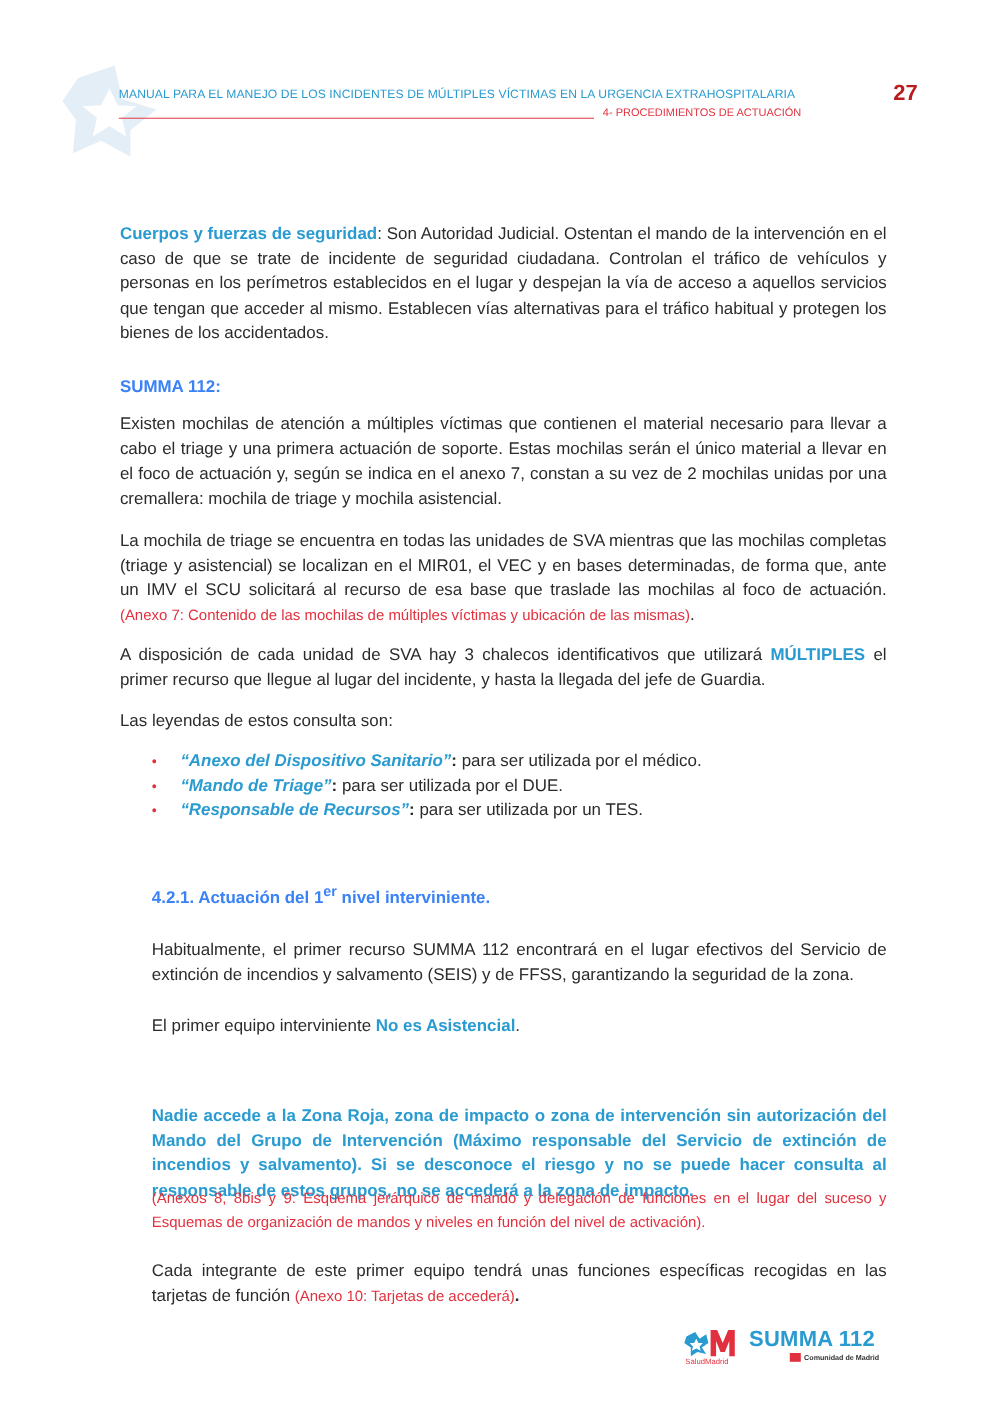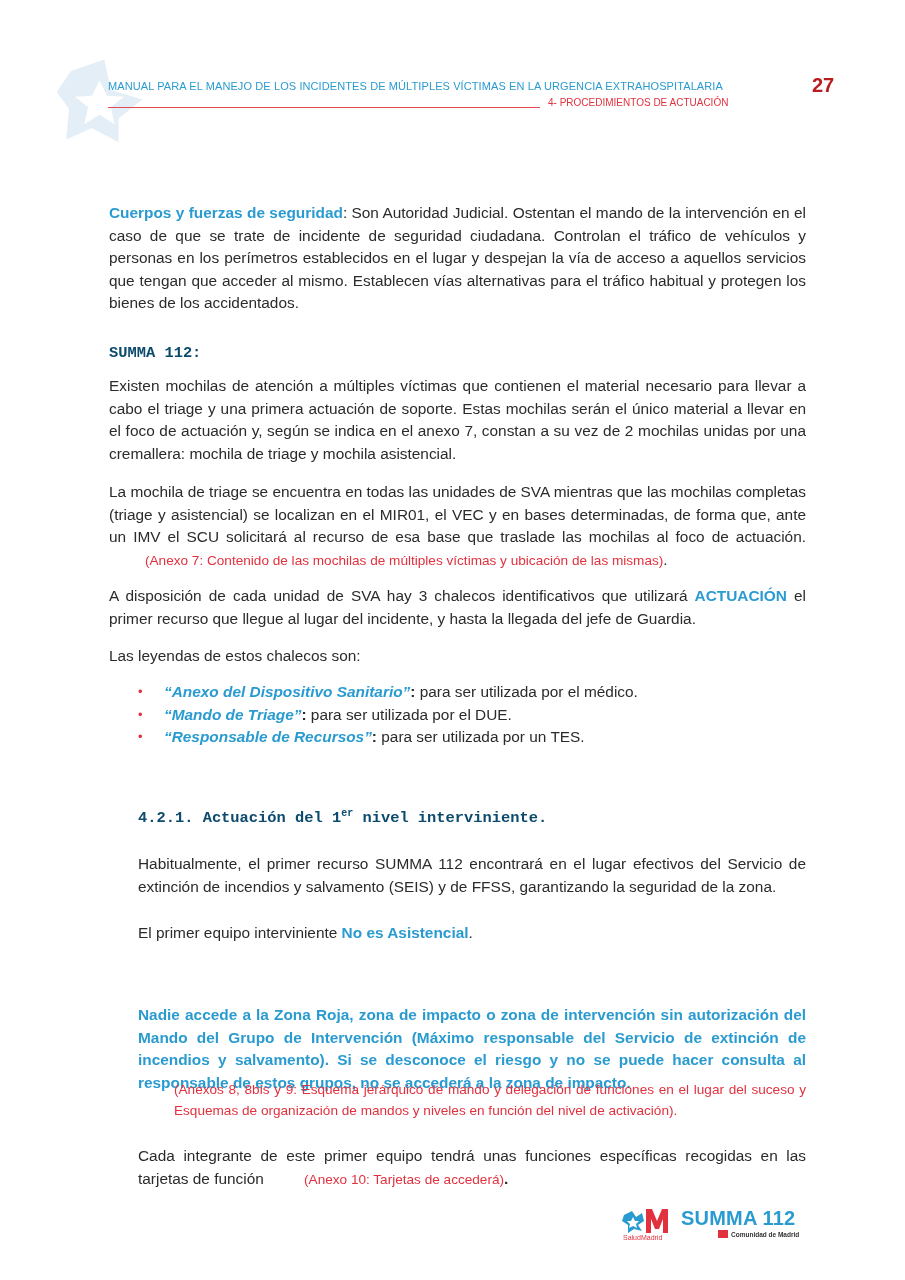--- a/index.html
+++ b/index.html
@@ -9,36 +9,36 @@
   }
   .watermark { position: absolute; left: 52px; top: 52px; width: 95px; height: 95px; }
   .hdr-title {
     position: absolute; left: 108px; top: 80px; font-size: 11px; color: #2a9bd0; letter-spacing: 0.1px; white-space: nowrap;
   }
   .hdr-page { position: absolute; left: 780px; top: 74px; font-size: 20px; font-weight: bold; color: #b91c1c; margin-left: 32px; }
   .hdr-line { position: absolute; left: 108px; top: 107px; width: 432px; height: 1px; background: #e24a55; }
   .hdr-sub { position: absolute; left: 548px; top: 97px; font-size: 10px; color: #e2313e; white-space: nowrap; }
   p { margin: 0; text-align: justify; }
   .blue { color: #2a9bd0; font-weight: bold; }
-  .red { color: #e2313e; font-size: 13.6px; margin-left: 36px; }
-  .h-blue { color: #0c4a6e; font-weight: bold; font-size: 15.4px; font-family: Liberation Mono, monospace; }
+  .red { color: #e2313e; font-size: 13.6px; }
+  .h-blue { color: #3b82f6; font-weight: bold; font-size: 15.4px; }
 
   .block { position: absolute; left: 109px; width: 697px; font-size: 15.4px; line-height: 22.6px; }
   .indent { left: 138px; width: 668px; }
 
   ul.bullets { list-style: none; margin: 0; padding: 0; }
   ul.bullets li { position: relative; padding-left: 26px; line-height: 22.6px; }
   ul.bullets li .dot { position: absolute; left: 0; top: 0; color: #e2313e; font-size: 13px; }
   .itblue { color: #2a9bd0; font-weight: bold; font-style: italic; }
 
   .footer-logo { position: absolute; left: 622px; top: 1205px; width: 56px; height: 36px; }
   .footer-summa { position: absolute; left: 681px; top: 1207px; font-size: 20px; font-weight: bold; color: #2a9bd0; letter-spacing: 0.2px; }
   .footer-cm { position: absolute; left: 718px; top: 1230px; font-size: 6.5px; font-weight: bold; color: #333; display: flex; align-items: center; gap: 3px; }
   .cm-flag { width: 10px; height: 8px; background: #e2313e; display: inline-block; }
-  sup { font-size: 10px; line-height: 0; }
+  sup { font-size: 13px; line-height: 0; }
 </style>
 </head>
 <body>
 
 <svg class="watermark" viewBox="0 0 100 100">
   <g fill="#e3eef7">
     <polygon points="20,20 55,8 62,40 95,50 70,70 70,95 42,80 15,92 18,60 5,42"></polygon>
   </g>
   <polygon points="50,30 58,46 76,47 62,58 66,76 50,66 34,76 38,58 24,47 42,46" fill="#ffffff"></polygon>
 </svg>
@@ -57,25 +57,25 @@
 
 <div class="block" style="top:375px;">
   <p>Existen mochilas de atención a múltiples víctimas que contienen el material necesario para llevar a cabo el triage y una primera actuación de soporte. Estas mochilas serán el único material a llevar en el foco de actuación y, según se indica en el anexo 7, constan a su vez de 2 mochilas unidas por una cremallera: mochila de triage y mochila asistencial.</p>
 </div>
 
 <div class="block" style="top:481px;">
   <p><span>La mochila de triage se encuentra en todas las unidades de SVA mientras que las mochilas completas (triage y asistencial) se localizan en el MIR01, el VEC y en bases determinadas, de forma que, ante un IMV el SCU solicitará al recurso de esa base que traslade las mochilas al foco de actuación. </span><span class="red">(Anexo 7: Contenido de las mochilas de múltiples víctimas y ubicación de las mismas)</span><span>.</span></p>
 </div>
 
 <div class="block" style="top:585px;">
-  <p><span>A disposición de cada unidad de SVA hay 3 chalecos identificativos que utilizará </span><span class="blue">ACTUACIÓN</span><span> el primer recurso que llegue al lugar del incidente, y hasta la llegada del jefe de Guardia.</span></p>
+  <p><span>A disposición de cada unidad de SVA hay 3 chalecos identificativos que utilizará </span><span class="blue">MÚLTIPLES</span><span> el primer recurso que llegue al lugar del incidente, y hasta la llegada del jefe de Guardia.</span></p>
 </div>
 
 <div class="block" style="top:645px;">
-  <p>Las leyendas de estos chalecos son:</p>
+  <p>Las leyendas de estos consulta son:</p>
 </div>
 
 <div class="block" style="top:681px; left:138px; width:668px;">
   <ul class="bullets">
     <li>
       <span class="dot">•</span>
       <span class="itblue">“Anexo del Dispositivo Sanitario”</span><b>:</b><span> para ser utilizada por el médico.</span>
     </li>
     <li>
       <span class="dot">•</span>

